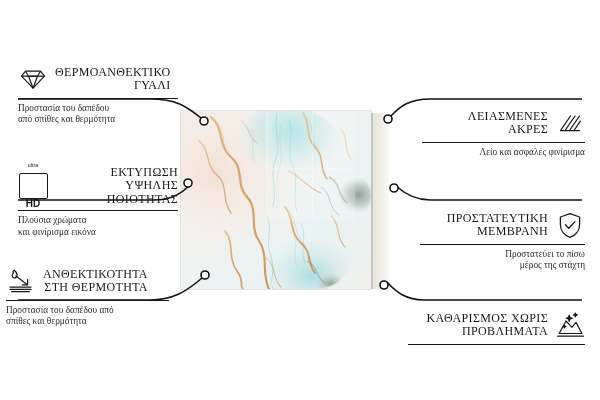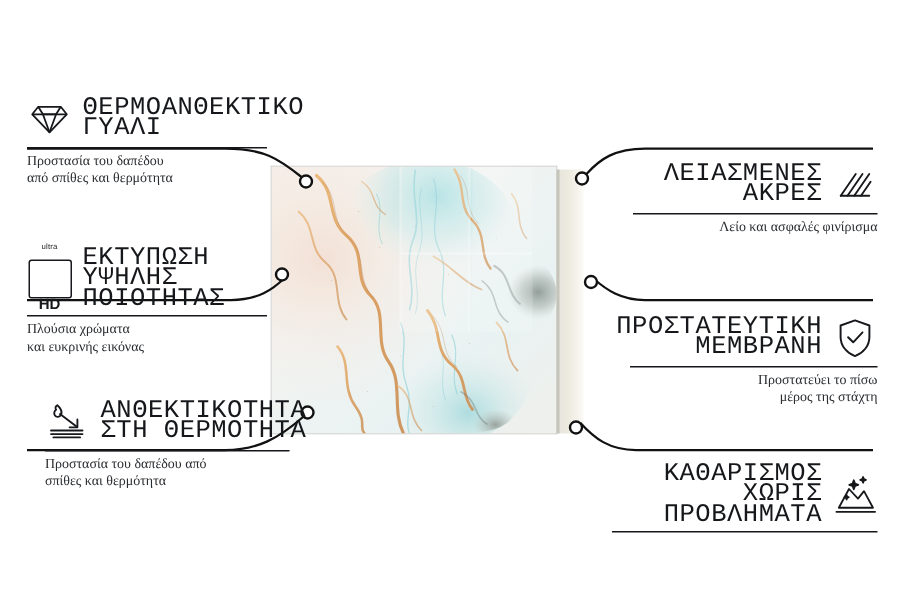--- a/index.html
+++ b/index.html
@@ -94,45 +94,46 @@
   .icon {
     flex: 0 0 auto;
     width: 30px;
     height: 30px;
     display: flex;
     align-items: center;
     justify-content: center;
     color: #1b1b1b;
   }
   .title {
-    font-family: Liberation Mono, monospace;
-    font-size: 17px;
+    font-family: Liberation Serif, serif;
+    font-size: 12px;
     line-height: 13.4px;
     letter-spacing: 0.35px;
     color: #15171a;
     white-space: pre-line;
+    text-align: right;
   }
   .rule {
     height: 0;
     border-top: 1.3px solid #14161a;
     margin-top: 4px;
   }
   .body-text {
     font-family: "Liberation Serif", serif;
     font-size: 9.3px;
     line-height: 11.4px;
     color: #2a2d31;
     margin-top: 4px;
     white-space: pre-line;
   }
 
   
   #f-heat-glass  { left: 18px;  top: 64px;  width: 160px; }
   #f-print       { left: 18px;  top: 166px; width: 160px; }
-  #f-heat-res    { left: 30px;  top: 266px; width: 163px; }
+  #f-heat-res    { left: 6px;  top: 266px; width: 163px; }
   #f-edges       { left: 422px; top: 64px;  width: 163px; }
   #f-membrane    { left: 420px; top: 166px; width: 165px; }
   #f-cleaning    { left: 408px; top: 266px; width: 177px; }
 
   
   .hd-badge {
     width: 27px;
     height: 24px;
     border: 1.3px solid #16181b;
     border-radius: 2px;
@@ -325,21 +326,21 @@
         <span class="hd-badge">
           <span class="ultra">ultra</span>
           <span class="hd">HD</span>
         </span>
       </span>
       <span class="title">ΕΚΤΥΠΩΣΗ ΥΨΗΛΗΣ
 ΠΟΙΟΤΗΤΑΣ</span>
     </div>
     <div class="rule"></div>
     <div class="body-text">Πλούσια χρώματα
-και ευκρινής εικόνας</div>
+και φινίρισμα εικόνα</div>
   </div>
 
   <div class="feature left" id="f-heat-res">
     <div class="head">
       <span class="icon">
         <svg width="28" height="26" viewBox="0 0 28 26" fill="none" stroke="#16181b" stroke-width="1.25" stroke-linejoin="round" stroke-linecap="round">
           <path d="M7.2 2.2 C9.8 4.4 10.6 6.6 9.6 8.6 C8.8 10.2 6.6 10.4 5.6 9.0 C4.7 7.7 5.2 6.0 6.4 5.2 C5.6 3.9 6.1 2.8 7.2 2.2 Z"></path>
           <path d="M9.0 8.0 L20.0 16.4"></path>
           <path d="M20.6 11.6 L20.6 16.9 L15.4 16.9"></path>
           <path d="M3.0 19.0 H24.0"></path>

